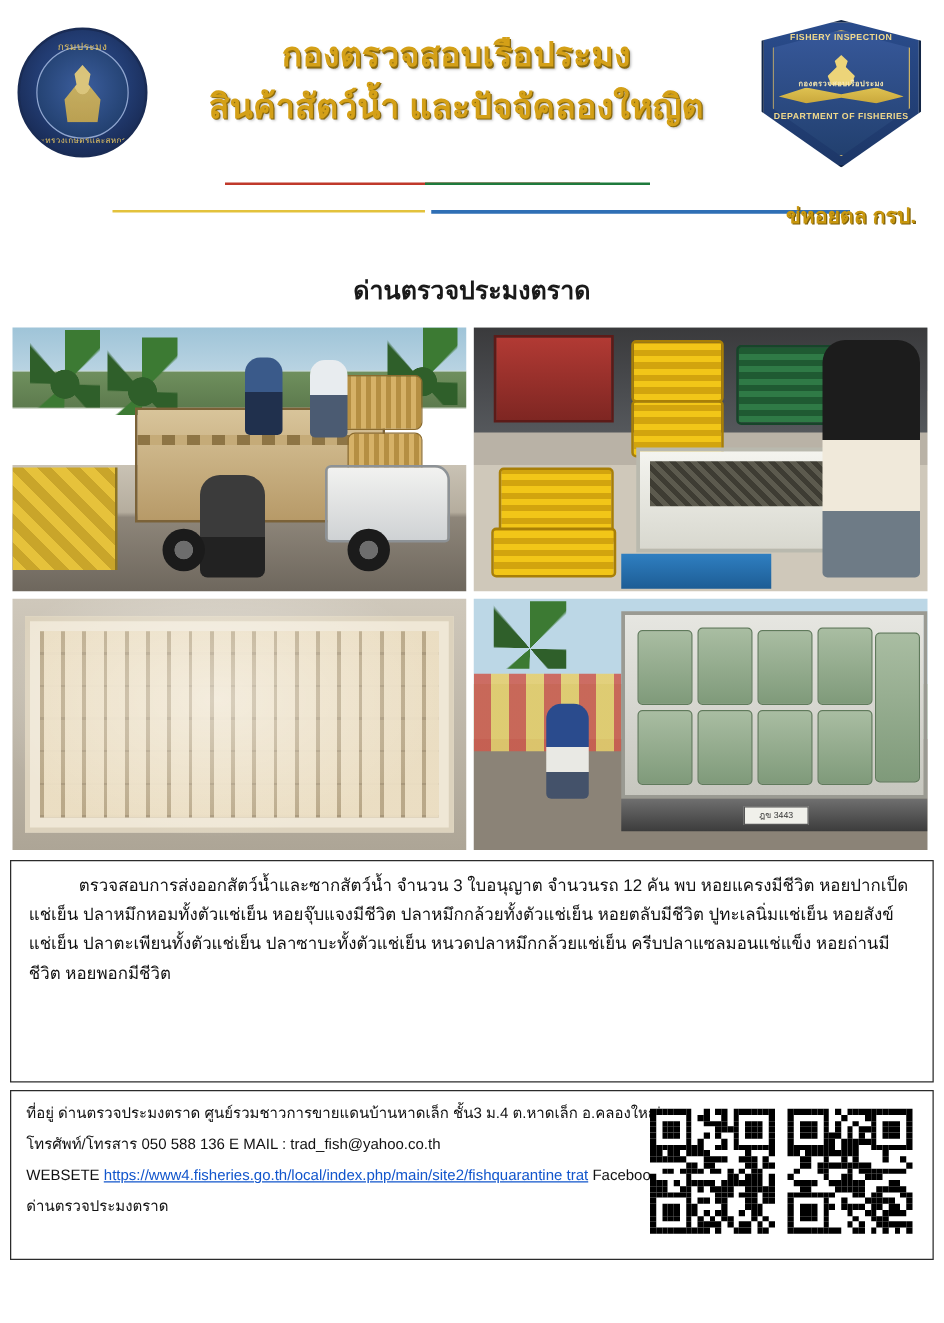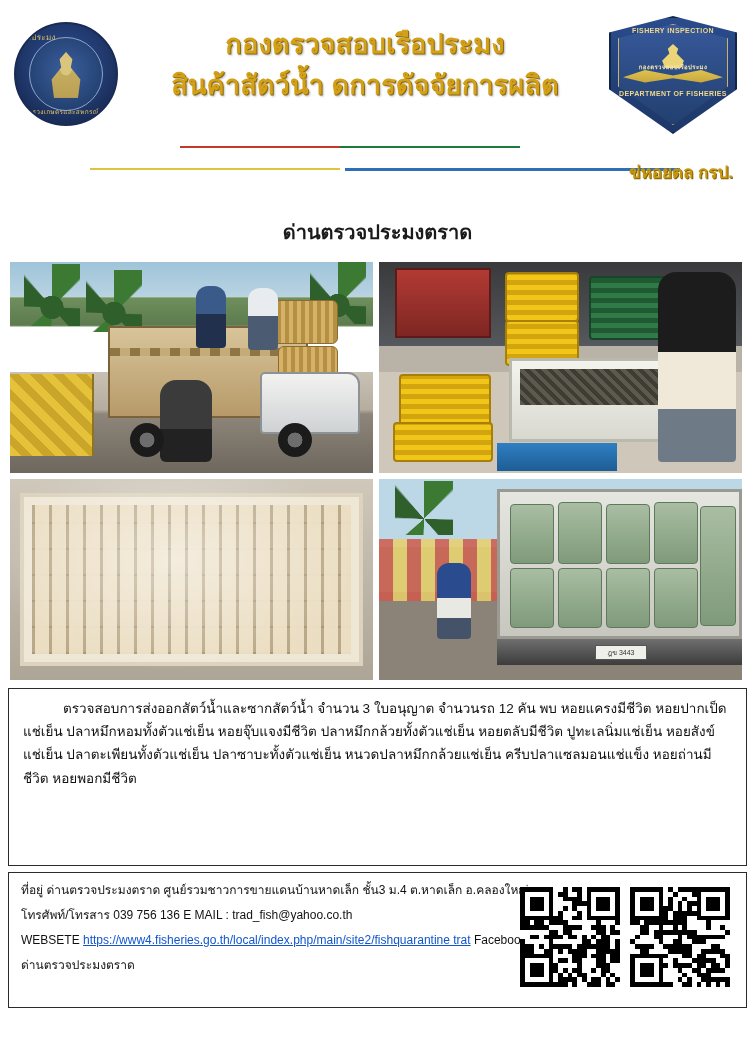--- a/index.html
+++ b/index.html
@@ -30,21 +30,21 @@
     background:
       radial-gradient(circle at 50% 42%, #2e4e8f 0%, #223c72 48%, #1b2f5c 70%, #16264a 100%);
     border: 2px solid #1a2c55;
     display: flex; align-items: center; justify-content: center;
     overflow: hidden;
   }
   .dof-seal .ring-text-top,
   .dof-seal .ring-text-bot {
     position: absolute;
     width: 100%;
-    text-align: left;
+    text-align: center;
     color: #e8c660;
     font-size: 8px;
     letter-spacing: .3px;
   }
   .dof-seal .ring-text-top { top: 7px; }
   .dof-seal .ring-text-bot { bottom: 7px; font-size: 6.5px; }
   .dof-seal .inner-ring {
     position: absolute;
     left: 13px; top: 13px; right: 13px; bottom: 13px;
     border-radius: 50%;
@@ -399,21 +399,21 @@
 
     <div class="dof-seal">
       <div class="inner-ring"></div>
       <div class="figure"></div>
       <div class="ring-text-top">กรมประมง</div>
       <div class="ring-text-bot">กระทรวงเกษตรและสหกรณ์</div>
     </div>
 
     <div class="title-block">
       <div class="title-line">กองตรวจสอบเรือประมง</div>
-      <div class="title-line">สินค้าสัตว์น้ำ ดการดัจจัยการผลิต</div>
+      <div class="title-line">สินค้าสัตว์น้ำ และปัจจัคลองใหญิต</div>
     </div>
 
     <div class="fish-badge">
       <div class="shield"></div>
       <div class="shield-inner"></div>
       <div class="emblem"></div>
       <div class="wings"></div>
       <div class="arc-top">FISHERY INSPECTION</div>
       <div class="arc-mid">กองตรวจสอบเรือประมง</div>
       <div class="arc-bot">DEPARTMENT OF FISHERIES</div>
@@ -490,21 +490,21 @@
       <div class="kid"></div>
     </div>
   </div>
 
   <div class="body-box">
     <p>ตรวจสอบการส่งออกสัตว์น้ำและซากสัตว์น้ำ จำนวน 3 ใบอนุญาต จำนวนรถ 12 คัน พบ หอยแครงมีชีวิต หอยปากเป็ดแช่เย็น ปลาหมึกหอมทั้งตัวแช่เย็น หอยจุ๊บแจงมีชีวิต ปลาหมึกกล้วยทั้งตัวแช่เย็น หอยตลับมีชีวิต ปูทะเลนิ่มแช่เย็น หอยสังข์แช่เย็น ปลาตะเพียนทั้งตัวแช่เย็น ปลาซาบะทั้งตัวแช่เย็น หนวดปลาหมึกกล้วยแช่เย็น ครีบปลาแซลมอนแช่แข็ง หอยถ่านมีชีวิต หอยพอกมีชีวิต</p>
   </div>
 
   <div class="footer">
     <p>ที่อยู่ ด่านตรวจประมงตราด ศูนย์รวมชาวการขายแดนบ้านหาดเล็ก ชั้น3 ม.4 ต.หาดเล็ก อ.คลองใหญ่ จ.ตราด</p>
-    <p>โทรศัพท์/โทรสาร  039 756 136  E MAIL : trad_fish@yahoo.co.th</p>
+    <p>โทรศัพท์/โทรสาร  050 588 136  E MAIL : trad_fish@yahoo.co.th</p>
     <p>
       <span>WEBSETE</span>
       <span class="link">https://www4.fisheries.go.th/local/index.php/main/site2/fishquarantine trat</span>
       <span>Facebook</span>
     </p>
     <p>ด่านตรวจประมงตราด</p>
 
     <div class="qr qr1">
       <div class="qr-grid" id="qrA">
           <i></i>

